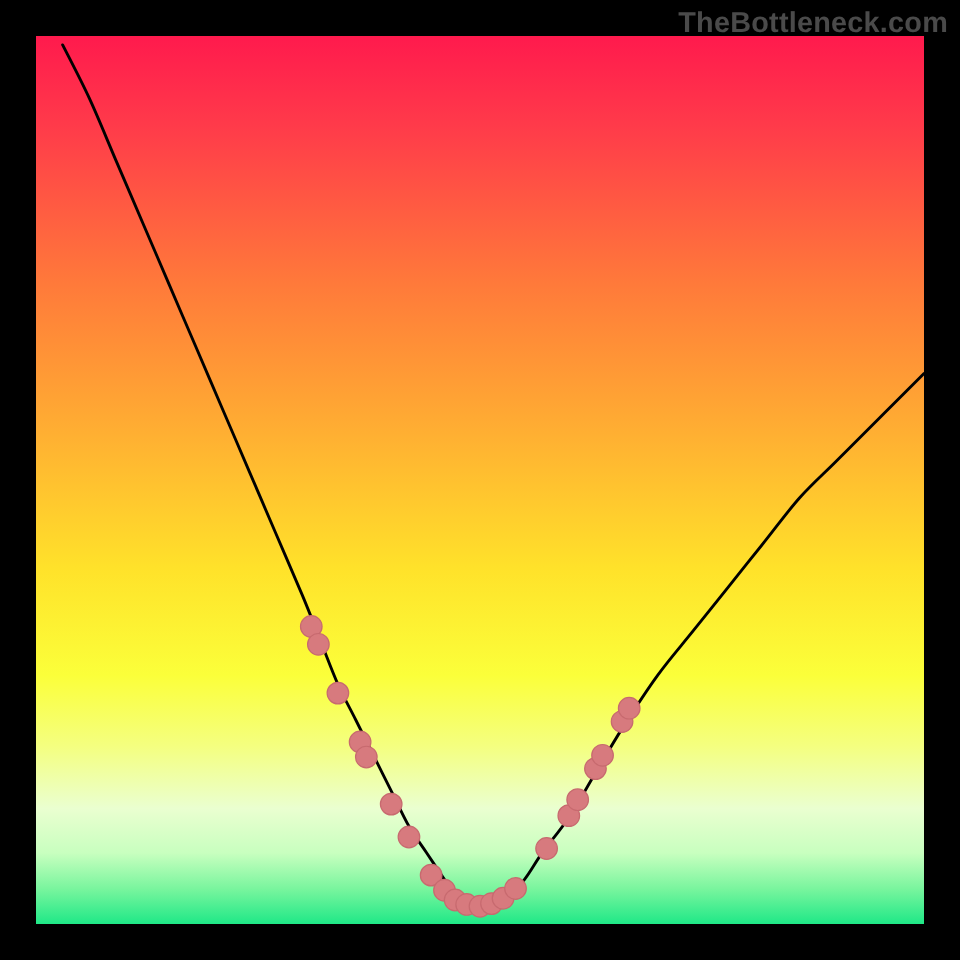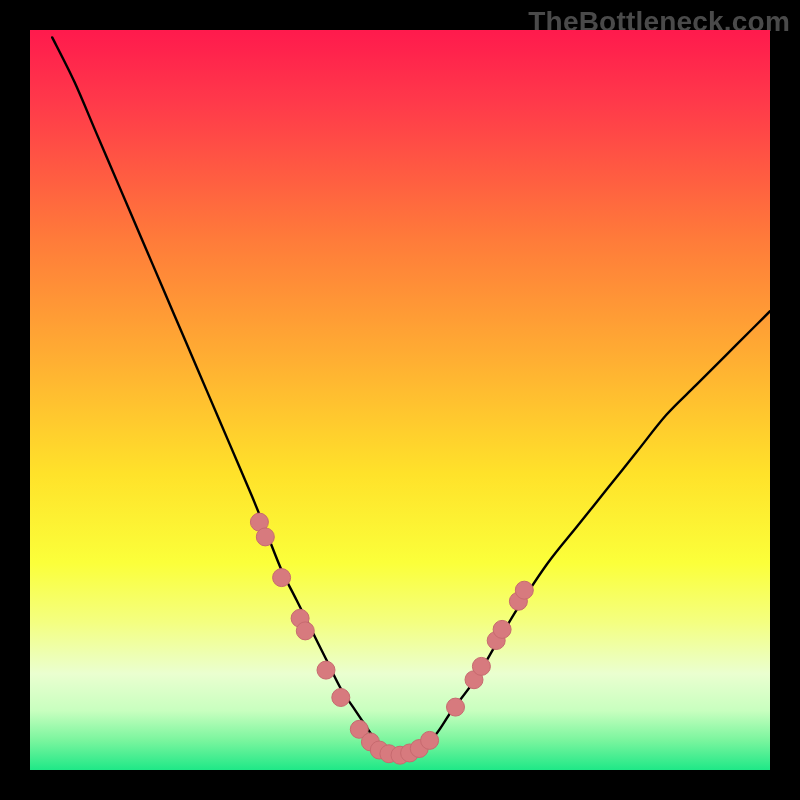--- a/index.html
+++ b/index.html
@@ -23,21 +23,21 @@
     top: 30px;
     width: 740px;
     height: 740px;
     overflow: hidden;
   }
   .watermark {
     position: absolute;
     top: 6px;
     right: 10px;
     color: #4a4a4a;
-    font-size: 28px;
+    font-size: 24px;
     font-weight: 600;
     letter-spacing: 0.2px;
     user-select: none;
   }
   svg { display: block; }
 </style>
 </head>
 <body>
 
 <div class="frame">

